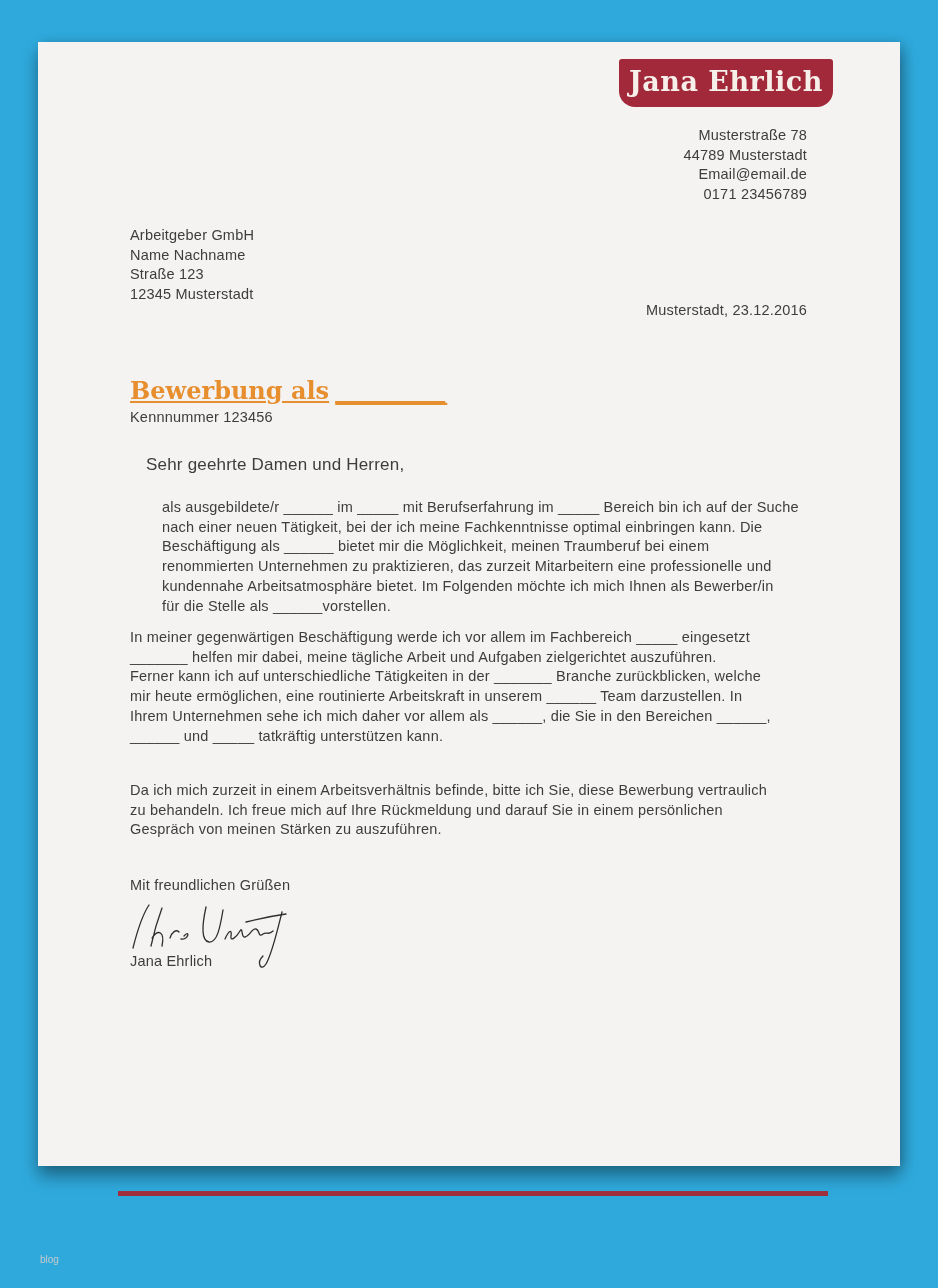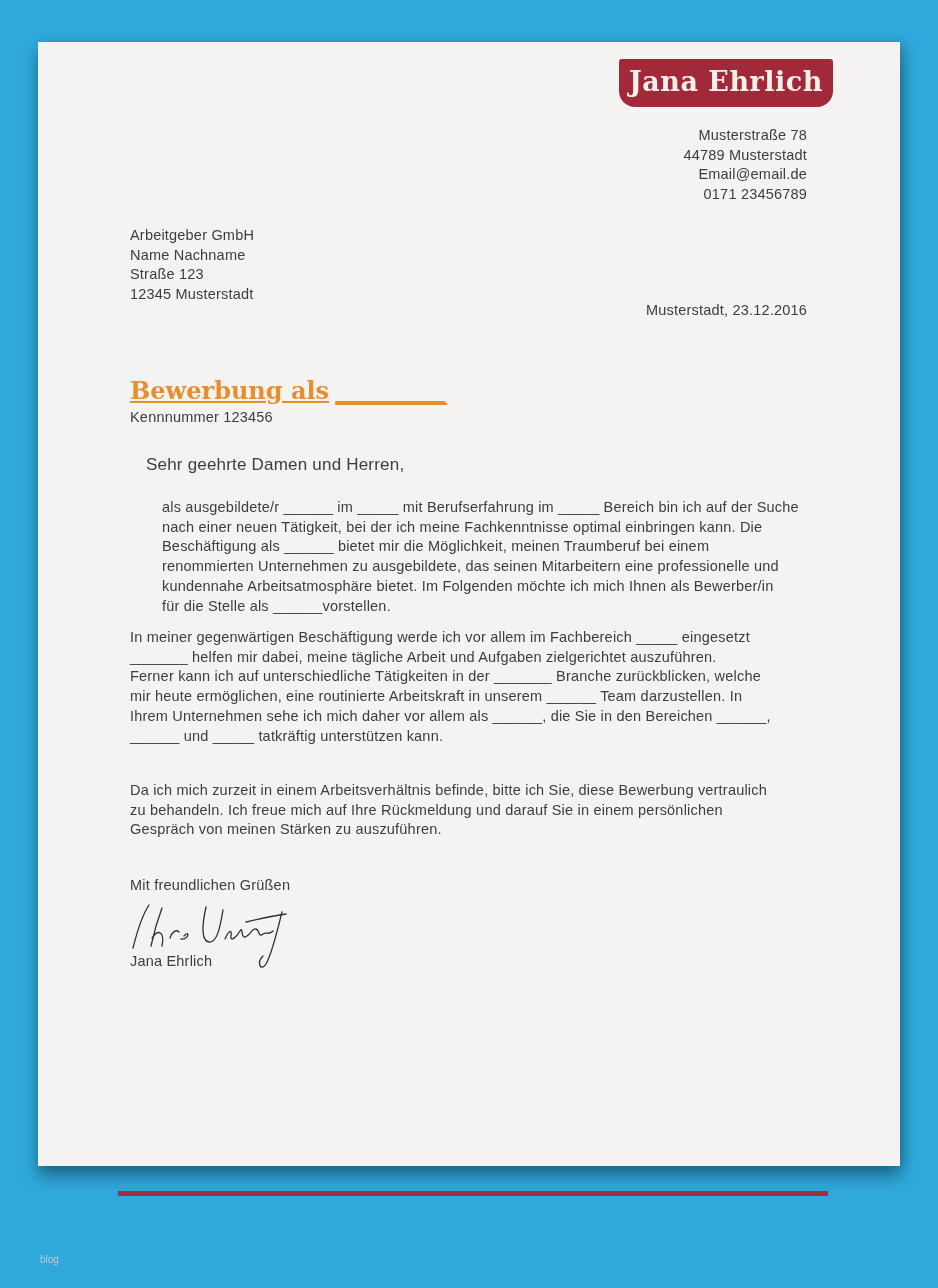--- a/index.html
+++ b/index.html
@@ -119,21 +119,21 @@
     </div>
 
     <div class="reference">Kennnummer 123456</div>
 
     <div class="salutation">Sehr geehrte Damen und Herren,</div>
 
     <div class="para p1">
         <div>als ausgebildete/r ______ im _____ mit Berufserfahrung im _____ Bereich bin ich auf der Suche</div>
         <div>nach einer neuen Tätigkeit, bei der ich meine Fachkenntnisse optimal einbringen kann. Die</div>
         <div>Beschäftigung als ______ bietet mir die Möglichkeit, meinen Traumberuf bei einem</div>
-        <div>renommierten Unternehmen zu ausgebildete, das seinen Mitarbeitern eine professionelle und</div>
+        <div>renommierten Unternehmen zu praktizieren, das zurzeit Mitarbeitern eine professionelle und</div>
         <div>kundennahe Arbeitsatmosphäre bietet. Im Folgenden möchte ich mich Ihnen als Bewerber/in</div>
         <div>für die Stelle als ______vorstellen.</div>
       </div>
     <div class="para p2">
         <div>In meiner gegenwärtigen Beschäftigung werde ich vor allem im Fachbereich _____ eingesetzt</div>
         <div>_______ helfen mir dabei, meine tägliche Arbeit und Aufgaben zielgerichtet auszuführen.</div>
         <div>Ferner kann ich auf unterschiedliche Tätigkeiten in der _______ Branche zurückblicken, welche</div>
         <div>mir heute ermöglichen, eine routinierte Arbeitskraft in unserem ______ Team darzustellen. In</div>
         <div>Ihrem Unternehmen sehe ich mich daher vor allem als ______, die Sie in den Bereichen ______,</div>
         <div>______ und _____ tatkräftig unterstützen kann.</div>

